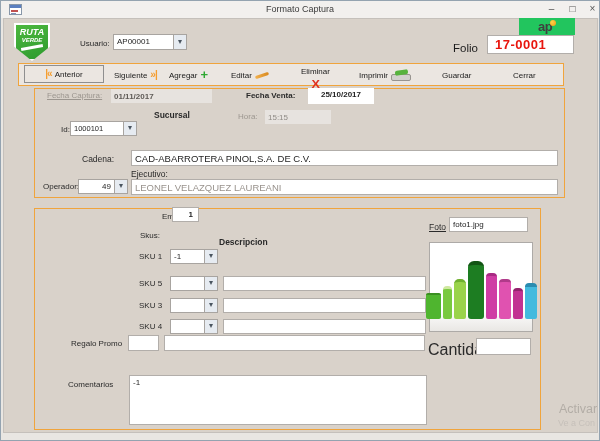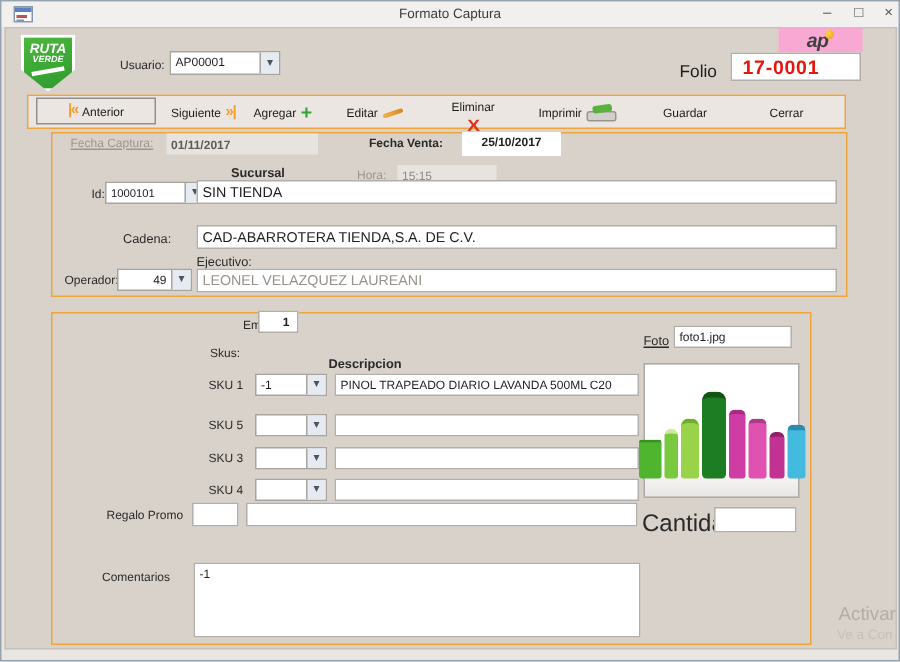--- a/index.html
+++ b/index.html
@@ -23,21 +23,21 @@
   .field{position:absolute;background:#fff;border:1px solid #b2aeaa;font-size:9.5px;color:#1f1f1f;padding:2px 3px 0;white-space:nowrap;overflow:hidden;}
   .dis{background:#e7e3df;border:none;color:#8f8b86;text-align:left;font-size:8px;padding-top:3px;}
   .combo{position:absolute;display:flex;background:#fff;border:1px solid #a8a4a0;}
   .combo .ctext{flex:1;font-size:7.5px;color:#1f1f1f;padding:2px 0 0 3px;white-space:nowrap;overflow:hidden;}
   .combo .cbtn{width:13px;background:#e6ebf1;border-left:1px solid #a8a4a0;color:#4a5560;font-size:8px;line-height:13px;text-align:center;flex:none;}
   
   .ruta-logo{position:absolute;left:13px;top:22px;width:36px;height:38px;background:linear-gradient(160deg,#4cb83e,#2e9a2e);clip-path:polygon(0 0,100% 0,100% 62%,50% 100%,0 62%);border:2px solid #fff;display:flex;flex-direction:column;align-items:center;color:#fff;font-style:italic;font-weight:bold;}
   .ruta-l1{font-size:9px;margin-top:3px;line-height:9px;}
   .ruta-l2{font-size:6px;line-height:7px;}
   .ruta-stripe{width:22px;height:3px;background:#fff;transform:rotate(-10deg);margin-top:2px;}
-  .ap-box{position:absolute;left:518px;top:17px;width:56px;height:17px;background:#f9a8d4;display:flex;align-items:center;justify-content:center;font-style:italic;}
+  .ap-box{position:absolute;left:518px;top:17px;width:56px;height:17px;background:#22c55e;display:flex;align-items:center;justify-content:center;}
   .ap-text{font-size:13px;font-weight:800;color:#3f3f3f;letter-spacing:-0.5px;line-height:13px;}
   .ap-dot{width:6px;height:6px;border-radius:50%;background:radial-gradient(circle at 35% 35%,#ffd24a,#f09a10);margin:-8px 0 0 -2px;}
   .folio-lbl{position:absolute;left:452px;top:41px;font-size:11.5px;color:#1c1c1c;}
   .folio-box{position:absolute;left:486px;top:34px;width:87px;height:19px;background:#fff;border:1px solid #b2aeaa;font-size:13px;font-weight:bold;color:#e8150d;padding:1px 0 0 7px;letter-spacing:0.5px;}
   
   .tbitem{position:absolute;top:66px;height:16px;display:flex;align-items:center;gap:3px;font-size:8px;color:#1a1a1a;}
   .navico{font-weight:bold;color:#f59d2e;font-size:10px;letter-spacing:-1px;line-height:10px;}
   .plusico{font-weight:900;color:#2fa832;font-size:13px;line-height:12px;}
   .xico{font-weight:900;color:#e0301e;font-size:11px;line-height:11px;transform:scaleX(1.15);}
   .pencil{width:14px;height:3px;background:linear-gradient(90deg,#f2b04c,#d8891f);border-radius:2px;transform:rotate(-18deg);}
@@ -134,24 +134,23 @@
 
   <span class="lbl b" style="left:153px;top:109px;font-size:8.5px;">Sucursal</span>
   <span class="lbl grayt" style="left:237px;top:111px;">Hora:</span>
   <div class="field dis" style="left:264px;top:109px;width:66px;height:14px;">15:15</div>
 
   <span class="lbl" style="left:60px;top:124px;">Id:</span>
   <div class="combo" style="left:69px;top:120px;width:67px;height:15px;">
     <span class="ctext">1000101</span>
     <span class="cbtn" style="line-height:12px;">▾</span>
   </div>
-  <div class="field" style="left:130px;top:119px;width:427px;height:16px;">SIN TIENDA</div>
 
   <span class="lbl" style="left:81px;top:153px;font-size:8.5px;">Cadena:</span>
-  <div class="field" style="left:130px;top:149px;width:427px;height:16px;">CAD-ABARROTERA TIENDA,S.A. DE C.V.</div>
+  <div class="field" style="left:130px;top:149px;width:427px;height:16px;">CAD-ABARROTERA PINOL,S.A. DE C.V.</div>
 
   <span class="lbl" style="left:130px;top:168px;font-size:8.5px;">Ejecutivo:</span>
 
   <span class="lbl" style="left:42px;top:181px;">Operador:</span>
   <div class="combo" style="left:77px;top:178px;width:50px;height:15px;">
     <span class="ctext" style="text-align:right;padding-right:3px;font-size:8px;margin-left:11px;">49</span>
     <span class="cbtn" style="line-height:12px;">▾</span>
   </div>
   <div class="field" style="left:130px;top:178px;width:427px;height:16px;color:#98928c;">LEONEL VELAZQUEZ LAUREANI</div>
 
@@ -164,21 +163,20 @@
   <span class="lbl b" style="left:218px;top:236px;font-size:8.5px;">Descripcion</span>
 
   <span class="lbl" style="left:428px;top:221px;font-size:8.5px;text-decoration:underline;">Foto</span>
   <div class="field" style="left:448px;top:216px;width:79px;height:15px;font-size:8px;">foto1.jpg</div>
 
   <span class="lbl" style="left:138px;top:251px;">SKU 1</span>
   <div class="combo" style="left:169px;top:248px;width:48px;height:15px;">
     <span class="ctext" style="font-size:8px;">-1</span>
     <span class="cbtn" style="line-height:12px;">▾</span>
   </div>
-  <div class="field" style="left:222px;top:248px;width:203px;height:15px;font-size:8px;">PINOL TRAPEADO DIARIO LAVANDA 500ML C20</div>
 
   <span class="lbl" style="left:138px;top:278px;">SKU 5</span>
   <div class="combo" style="left:169px;top:275px;width:48px;height:15px;">
     <span class="ctext"></span>
     <span class="cbtn" style="line-height:12px;">▾</span>
   </div>
   <div class="field" style="left:222px;top:275px;width:203px;height:15px;font-size:8px;"></div>
 
   <span class="lbl" style="left:138px;top:300px;">SKU 3</span>
   <div class="combo" style="left:169px;top:297px;width:48px;height:15px;">

